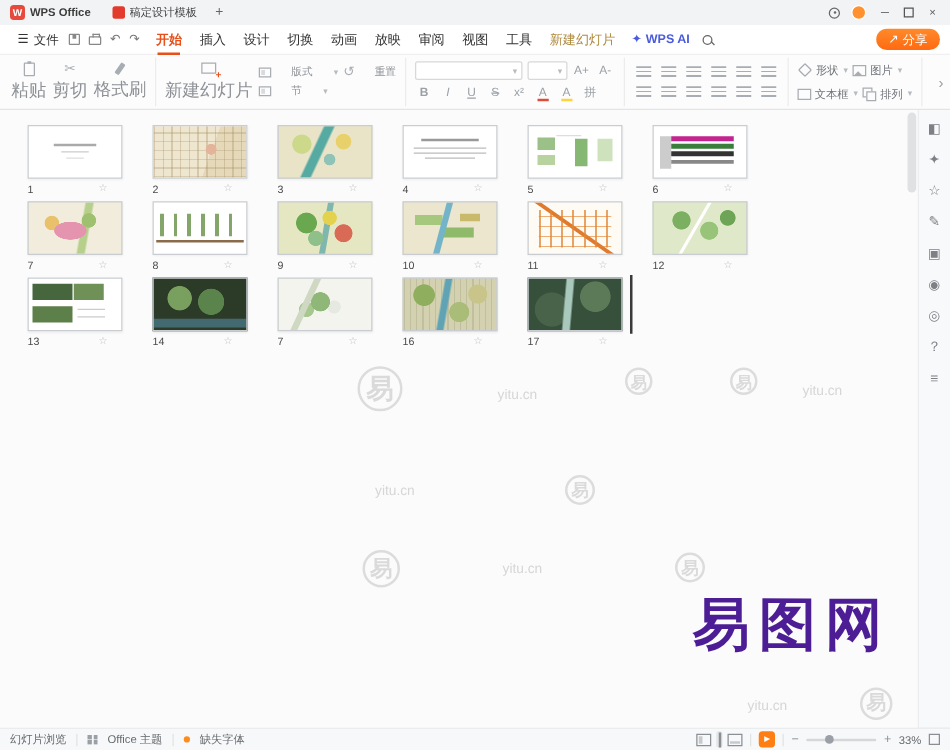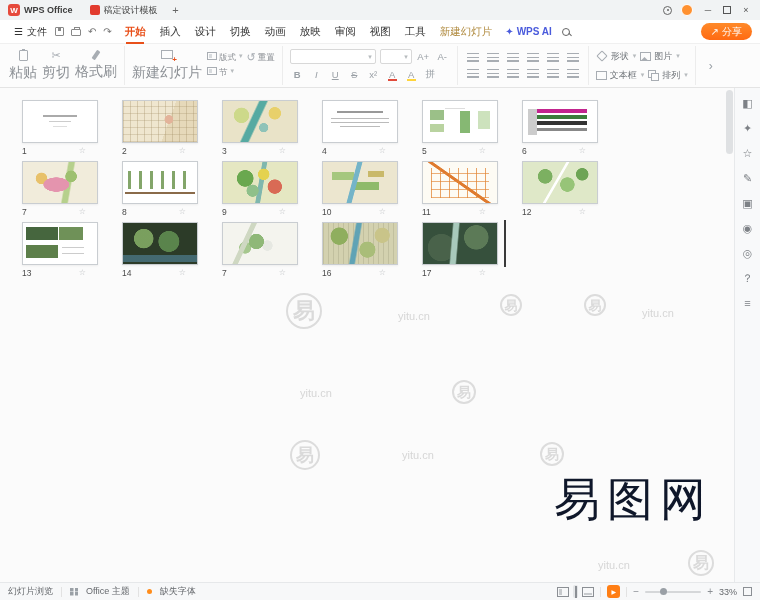--- a/index.html
+++ b/index.html
@@ -53,21 +53,21 @@
   .ric{color:#a8adb3;font-size:11px;line-height:1}
   .clip{width:9px;height:11px;border:1.3px solid #a8adb3;border-radius:1px;position:relative}
   .clip::before{content:"";position:absolute;top:-2px;left:2px;width:3px;height:2px;background:#a8adb3}
   .ic-brush{width:4px;height:10px;background:#a8adb3;border-radius:1px;transform:rotate(35deg)}
   .monitor{width:13px;height:9px;border:1.3px solid #a8adb3;border-radius:1px;position:relative;margin-bottom:2px}
   .monitor::after{content:"";position:absolute;left:4px;bottom:-3px;width:3px;height:2px;background:#a8adb3}
   .slideplus{width:12px;height:9px;border:1.3px solid #a8adb3;position:relative;margin-bottom:2px}
   .slideplus::after{content:"+";position:absolute;right:-5px;bottom:-6px;font-size:8px;color:#e8501a;font-weight:bold}
   .two{display:flex;flex-direction:column;gap:3px;justify-content:center}
   .row{display:flex;align-items:center;gap:4px}
-  .sbtn{display:flex;gap:2px;font-size:8.5px;color:#8d9196;white-space:nowrap}
+  .sbtn{display:flex;align-items:center;gap:16px;font-size:8.5px;color:#8d9196;white-space:nowrap}
   .ic-layout{width:10px;height:8px;border:1.2px solid #a8adb3;position:relative}
   .ic-layout::after{content:"";position:absolute;left:1px;top:1px;width:3px;height:4px;background:#d8dbde}
   .ca{font-size:7px;color:#b7bbbe;margin-left:1px}
   .combo{height:15px;border:1px solid #d8d8d8;border-radius:2px;background:#fff;display:flex;align-items:center;justify-content:space-between;padding:0 3px;color:#999;font-size:9px}
   .combo.font{width:86px}.combo.size{width:32px}
   .fbtn{min-width:15px;height:15px;display:flex;align-items:center;justify-content:center;font-size:9.5px;color:#9aa0a6;position:relative}
   .fbtn.b{font-weight:bold}.fbtn.i{font-style:italic}.fbtn.u{text-decoration:underline}.fbtn.s{text-decoration:line-through}
   .fbtn.colorA::after{content:"";position:absolute;bottom:1px;left:3px;right:3px;height:2.5px;background:#e14b3b}
   .fbtn.hlA::after{content:"";position:absolute;bottom:1px;left:3px;right:3px;height:2.5px;background:#ffd43b}
   .pbtn{width:16px;height:13px;display:flex;align-items:center;justify-content:center}
@@ -89,21 +89,21 @@
   .cell{width:76px}
   .thumb{width:76px;height:43px;border:1px solid #c9cdd1;box-shadow:0 1px 2px rgba(0,0,0,.06);background:#fff}
   .meta{display:flex;align-items:center;height:9px;margin-top:3px;font-size:8.5px;color:#4a4a4a}
   .star{margin-left:auto;margin-right:12px;color:#b9bcbf;font-size:8px;line-height:1}
   .caret-line{position:absolute;left:504px;top:132px;width:2px;height:47px;background:#3a3a3a;z-index:3}
   .scrollbar{position:absolute;right:1px;top:2px;bottom:2px;width:7px;z-index:4}
   .sb-thumb{position:absolute;top:0;right:0;width:7px;height:64px;background:#dfe1e3;border-radius:4px}
   .wm{position:absolute;color:#dadada;z-index:1;pointer-events:none;line-height:1}
   .wm-yi{border:2px solid #dcdcdc;border-radius:50%;display:flex;align-items:center;justify-content:center;font-weight:bold}
   .wm-site{font-size:11px;color:#d6d6d6}
-  .wm-brand{font-weight:normal;color:#0f172a;letter-spacing:7px;white-space:nowrap}
+  .wm-brand{font-weight:bold;color:#4c1d95;letter-spacing:7px;white-space:nowrap}
 
   
   .t1{background:linear-gradient(#aaa,#aaa) 50% 35%/34px 2px no-repeat,linear-gradient(#ccc,#ccc) 50% 50%/22px 1px no-repeat,linear-gradient(#ddd,#ddd) 50% 62%/14px 1px no-repeat,#fff}
   .t2{background:radial-gradient(circle at 62% 45%,#e3b39a 0 8%,transparent 9%),repeating-linear-gradient(90deg,rgba(165,145,105,.35) 0 1px,transparent 1px 7px),repeating-linear-gradient(0deg,rgba(165,145,105,.3) 0 1px,transparent 1px 7px),linear-gradient(110deg,#efe6cf 0 60%,#e6d9ba 60% 100%)}
   .t3{background:radial-gradient(circle at 25% 35%,#cdd98a 0 12%,transparent 13%),radial-gradient(circle at 70% 30%,#e8d06a 0 10%,transparent 11%),radial-gradient(circle at 55% 65%,#8fc3b8 0 9%,transparent 10%),linear-gradient(115deg,transparent 0 38%,#56aaa2 40% 47%,transparent 49%),#e9e3c8}
   .t4{background:linear-gradient(#999,#999) 50% 26%/46px 2px no-repeat,linear-gradient(#bbb,#bbb) 50% 42%/58px 1px no-repeat,linear-gradient(#bbb,#bbb) 50% 52%/58px 1px no-repeat,linear-gradient(#bbb,#bbb) 50% 62%/40px 1px no-repeat,#fff}
   .t5{background:linear-gradient(#9bc088,#9bc088) 12% 30%/14px 10px no-repeat,linear-gradient(#b9d3a0,#b9d3a0) 12% 70%/14px 8px no-repeat,linear-gradient(#86b873,#86b873) 58% 50%/10px 22px no-repeat,linear-gradient(#cde2bd,#cde2bd) 88% 45%/12px 18px no-repeat,linear-gradient(#ddd,#ddd) 40% 18%/20px 1px no-repeat,#fff}
   .t6{background:linear-gradient(#c2258e,#c2258e) 60% 22%/50px 4px no-repeat,linear-gradient(#3b7d3b,#3b7d3b) 60% 38%/50px 4px no-repeat,linear-gradient(#333,#333) 60% 54%/50px 4px no-repeat,linear-gradient(#888,#888) 60% 70%/50px 3px no-repeat,linear-gradient(#ccc,#ccc) 8% 50%/9px 26px no-repeat,#fff}
   .t7{background:radial-gradient(ellipse at 45% 55%,#e494ae 0 22%,transparent 23%),radial-gradient(circle at 25% 40%,#e8c16a 0 9%,transparent 10%),radial-gradient(circle at 65% 35%,#9ec06f 0 10%,transparent 11%),linear-gradient(100deg,transparent 0 55%,#b6d08c 57% 63%,transparent 65%),#f1ecdb}
   .t8{background-color:#fff;background-image:repeating-linear-gradient(90deg,rgba(110,150,80,.85) 0 3px,transparent 3px 11px),linear-gradient(#8a6b4a,#8a6b4a);background-size:64px 18px,70px 2px;background-position:50% 40%,50% 78%;background-repeat:no-repeat}

